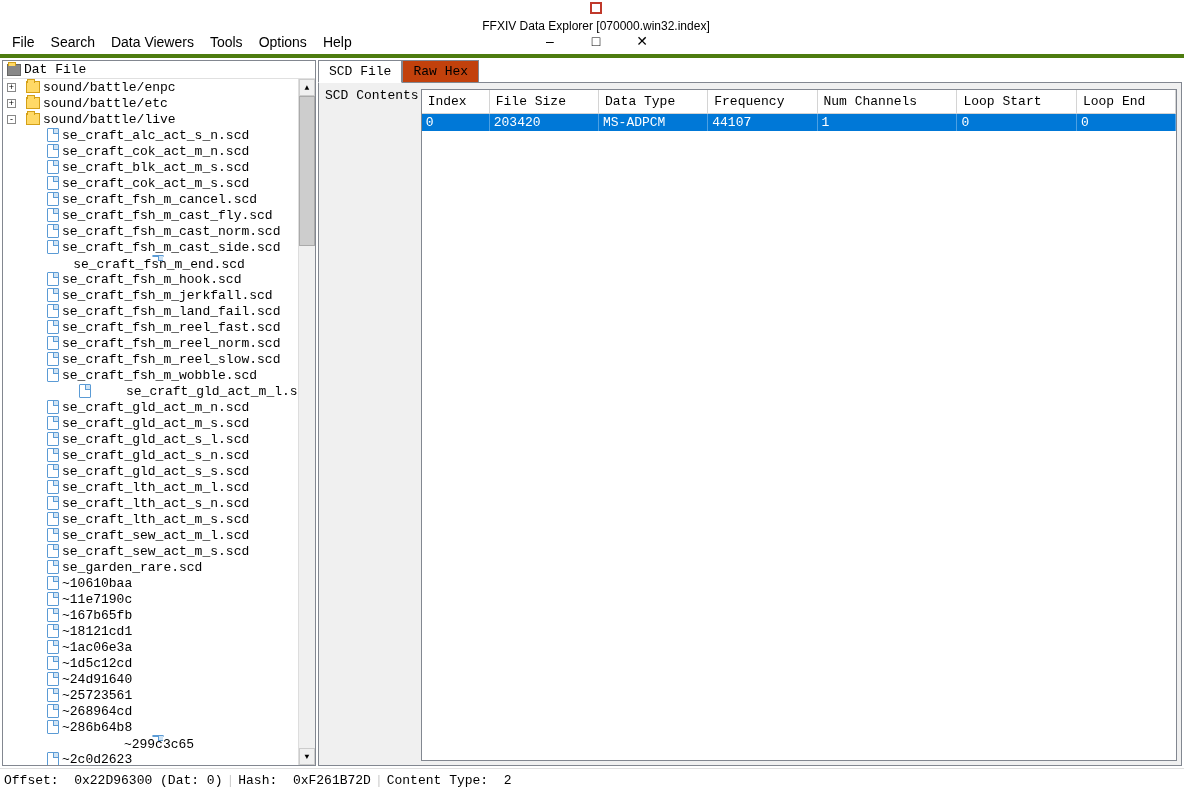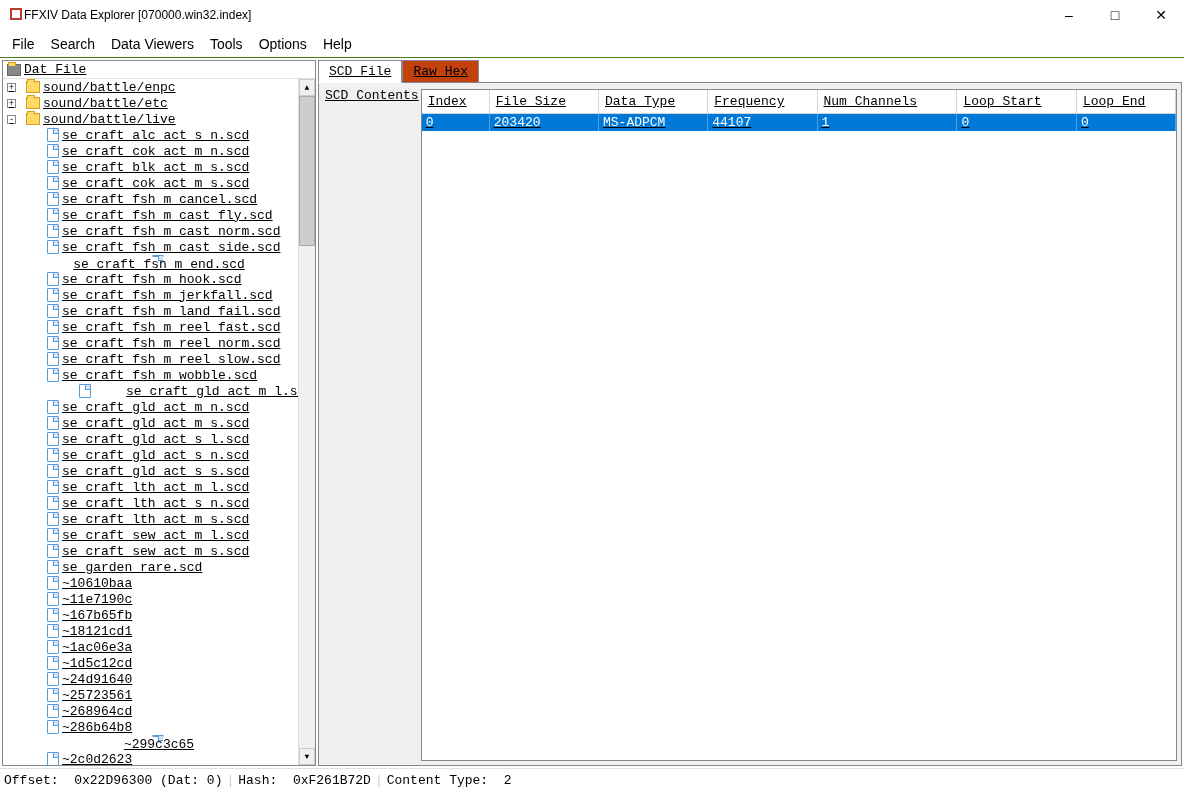--- a/index.html
+++ b/index.html
@@ -1,23 +1,23 @@
 <!DOCTYPE html>
 <html><head>
 <meta charset="utf-8">
 <style>
 * { box-sizing: border-box; margin: 0; padding: 0; }
 body { font-family: "Segoe UI", Arial, sans-serif; font-size: 13px; background: #fff; overflow: hidden; width: 1184px; height: 792px; }
-.titlebar { height: 30px; display: flex; align-items: center; padding-left: 8px; background: #fff; }
+.titlebar { height: 30px; display: flex; align-items: center; padding-left: 8px; background: #fff; flex-direction: column; }
 .titlebar-text { flex: 1; font-size: 12px; }
 .titlebar-controls { display: flex; height: 100%; }
 .titlebar-btn { width: 46px; display: flex; align-items: center; justify-content: center; font-size: 14px; font-family: "Segoe MDL2 Assets", Arial; }
-.menubar { height: 28px; display: flex; align-items: center; padding: 0 4px; border-bottom: 1px solid #4d7c0f; }
+.menubar { height: 28px; display: flex; align-items: center; padding: 0 4px; border-bottom: 4px solid #4d7c0f; }
 .menubar-item { padding: 3px 8px; font-size: 14px; }
-.main { display: flex; height: calc(100% - 30px - 28px - 24px); text-decoration: underline; }
+.main { display: flex; height: calc(100% - 30px - 28px - 24px); }
 .left-panel { width: 314px; border: 1px solid #828790; margin: 2px; display: flex; flex-direction: column; background: #fff; position: relative; }
 .tree-header { font-family: "Courier New", monospace; font-size: 13px; padding: 1px 2px; display: flex; align-items: center; border-bottom: 1px solid #e0e0e0; }
 .tree-body { flex: 1; overflow: hidden; font-family: "Courier New", monospace; font-size: 13px; position: relative; }
 .tree-row { display: flex; align-items: center; height: 16px; padding-left: 0; white-space: nowrap; }
 .exp-box { width: 9px; height: 9px; border: 1px solid #888; display: inline-flex; align-items: center; justify-content: center; font-size: 9px; line-height: 1; margin-right: 2px; background: #fff; font-family: Arial; }
 .folder-icon { width: 14px; height: 12px; background: #ffd966; border: 1px solid #d4a017; display: inline-block; margin-right: 3px; position: relative; }
 .folder-icon::before { content: ""; position: absolute; top: -3px; left: 0; width: 6px; height: 3px; background: #ffd966; border: 1px solid #d4a017; border-bottom: none; }
 .file-icon { width: 12px; height: 14px; background: #fff; border: 1px solid #5b9bd5; border-radius: 1px; display: inline-block; margin-right: 3px; position: relative; }
 .file-icon::after { content: ""; position: absolute; top: 0; right: 0; width: 4px; height: 4px; background: #d0e4f5; border-left: 1px solid #5b9bd5; border-bottom: 1px solid #5b9bd5; }
 .tree-scrollbar { position: absolute; right: 0; top: 0; bottom: 0; width: 17px; background: #f0f0f0; border-left: 1px solid #ddd; }

